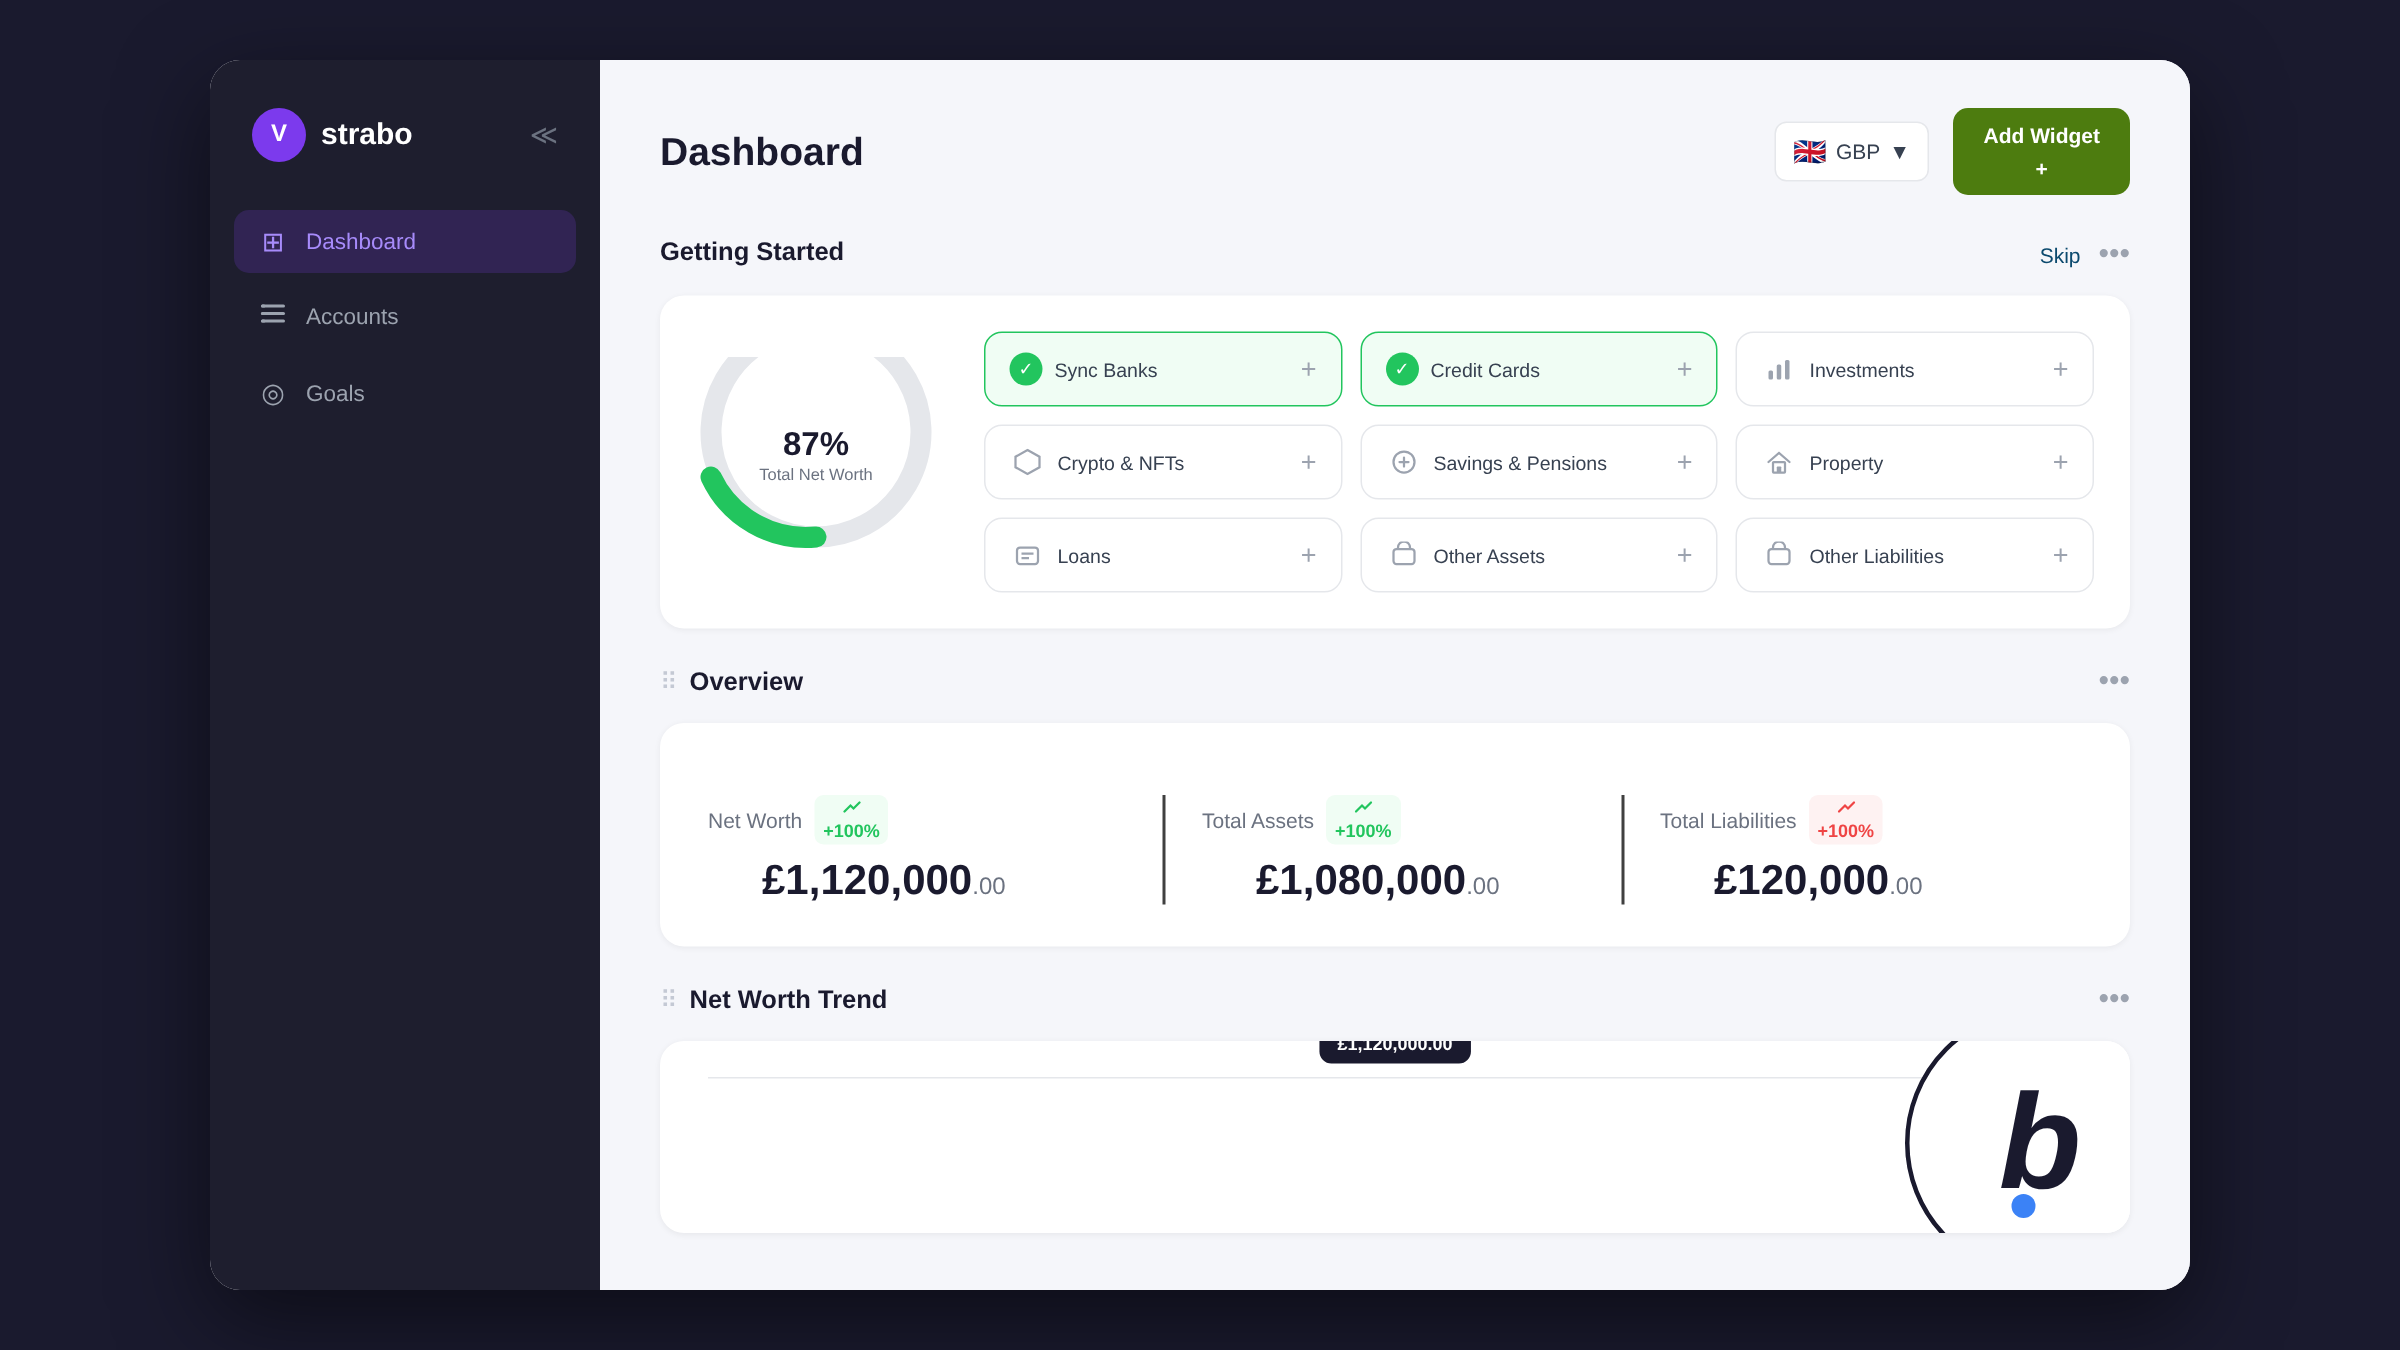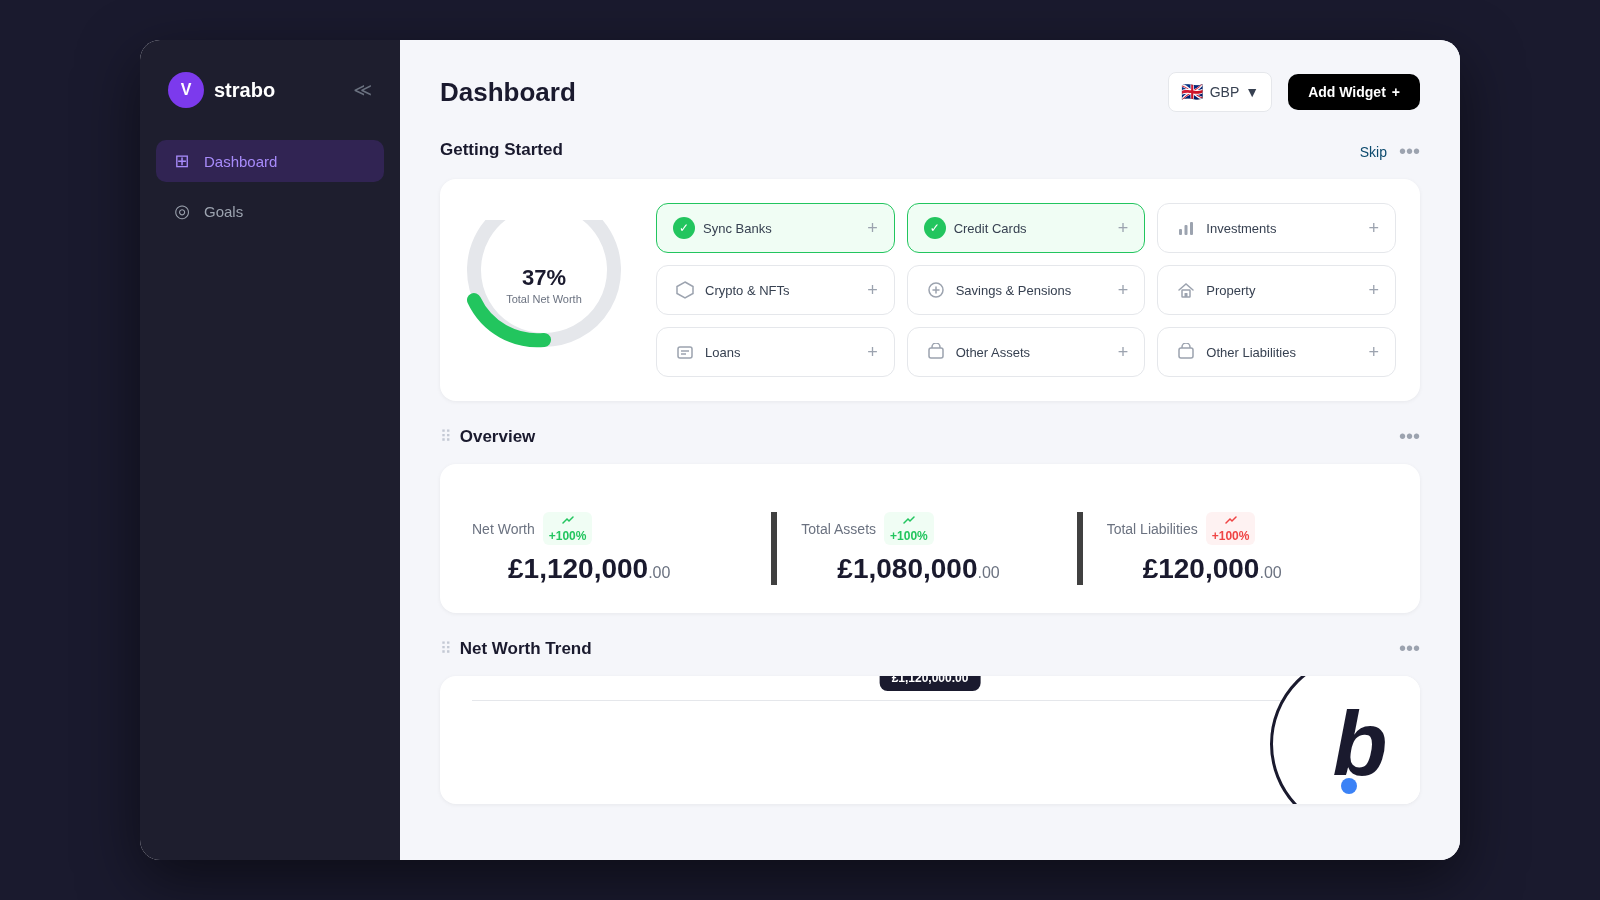--- a/index.html
+++ b/index.html
@@ -114,31 +114,32 @@
       border: 1px solid #e5e7eb;
       border-radius: 8px;
       padding: 8px 12px;
       cursor: pointer;
       font-size: 14px;
       color: #374151;
       font-weight: 500;
     }
     .flag-emoji { font-size: 18px; }
     .add-widget-btn {
-      background: #000000;
+      background: #4d7c0f;
       color: white;
       border: none;
       border-radius: 10px;
       padding: 10px 20px;
       font-size: 14px;
       font-weight: 600;
       cursor: pointer;
       display: flex;
       align-items: center;
       gap: 6px;
+      flex-direction: column;
     }
     
     .card {
       background: white;
       border-radius: 16px;
       padding: 24px;
       box-shadow: 0 1px 4px rgba(0,0,0,0.06);
       margin-bottom: 24px;
     }
     
@@ -273,21 +274,21 @@
       margin-bottom: 24px;
     }
     .overview-grid {
       display: grid;
       grid-template-columns: repeat(3, 1fr);
       gap: 0;
       margin-top: 20px;
     }
     .overview-item {
       padding: 0 24px;
-      border-right: 6px solid #404040;
+      border-right: 2px solid #404040;
     }
     .overview-item:first-child {
       padding-left: 0;
     }
     .overview-item:last-child {
       border-right: none;
     }
     .overview-label {
       display: flex;
       align-items: center;
@@ -391,20 +392,33 @@
       </div>
       <span class="logo-text">strabo</span>
       <span class="sidebar-collapse">≪</span>
     </div>
 
     <div class="nav-item active">
       <span class="nav-icon">⊞</span>
       <span>Dashboard</span>
     </div>
     <div class="nav-item">
+      <span class="nav-icon">
+        <svg width="18" height="18" viewBox="0 0 18 18" fill="none">
+          <rect x="1" y="3" width="16" height="2" rx="1" fill="#9ca3af"></rect>
+          <rect x="1" y="8" width="16" height="2" rx="1" fill="#9ca3af"></rect>
+          <rect x="1" y="13" width="16" height="2" rx="1" fill="#9ca3af"></rect>
+          <rect x="1" y="3" width="3" height="2" rx="1" fill="#9ca3af"></rect>
+          <rect x="1" y="8" width="3" height="2" rx="1" fill="#9ca3af"></rect>
+          <rect x="1" y="13" width="3" height="2" rx="1" fill="#9ca3af"></rect>
+        </svg>
+      </span>
+      <span>Accounts</span>
+    </div>
+    <div class="nav-item">
       <span class="nav-icon">◎</span>
       <span>Goals</span>
     </div>
   </div>
 
   <div class="main-content">
 
     <div class="header">
       <h1 class="page-title">Dashboard</h1>
       <div class="header-right">
@@ -433,21 +447,21 @@
         <div class="getting-started-content">
 
           <div class="donut-container">
             <svg class="donut-svg" width="160" height="140" viewBox="0 0 160 140">
 
               <path d="M 80 120 A 70 70 0 1 1 80.001 120" fill="none" stroke="#e5e7eb" stroke-width="14" stroke-linecap="round"></path>
 
               <path d="M 80 120 A 70 70 0 0 1 10 80" fill="none" stroke="#22c55e" stroke-width="14" stroke-linecap="round"></path>
             </svg>
             <div class="donut-center">
-              <div class="donut-percent">37%</div>
+              <div class="donut-percent">87%</div>
               <div class="donut-label">Total Net Worth</div>
             </div>
           </div>
 
           <div class="widget-grid">
 
             <div class="widget-item active">
               <div class="widget-item-left">
                 <div class="widget-check">✓</div>
                 <span>Sync Banks</span>

